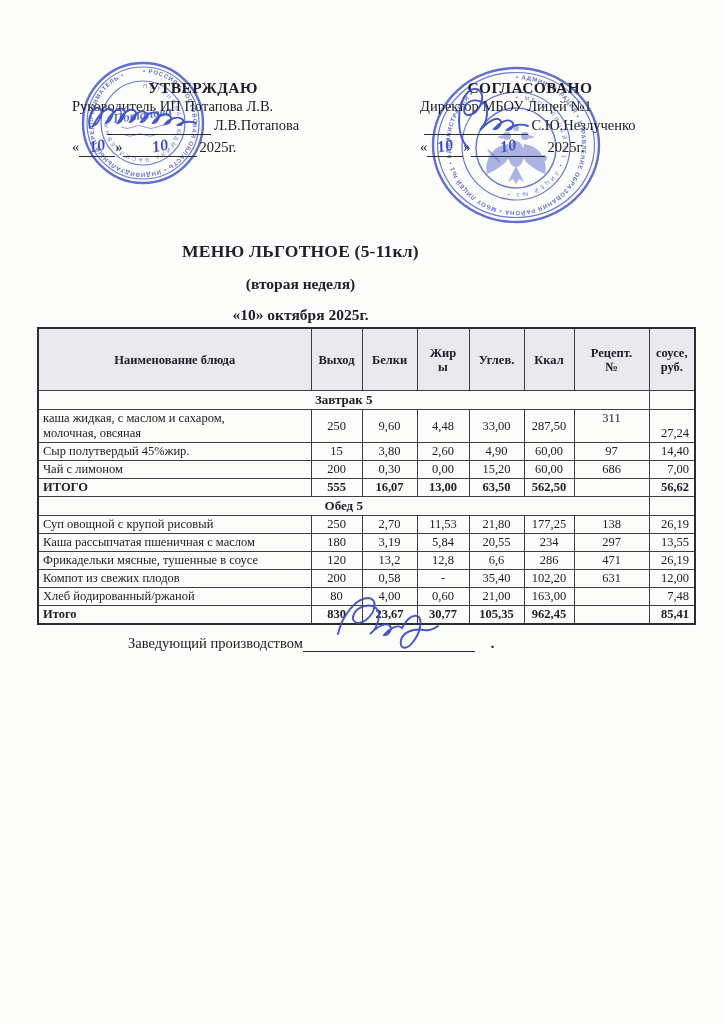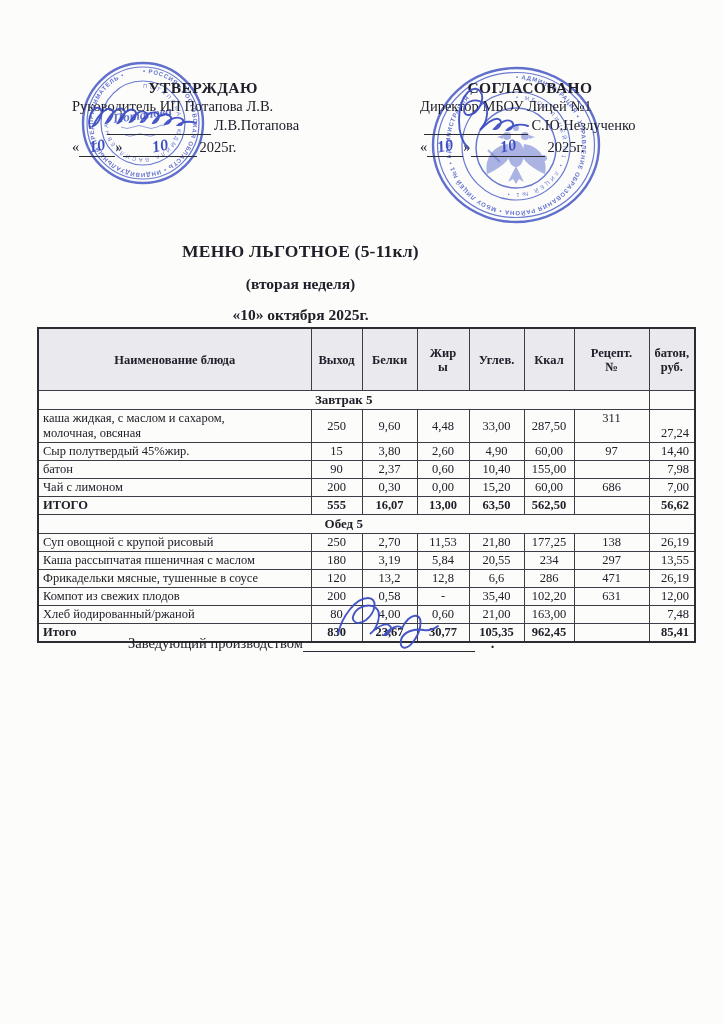--- a/index.html
+++ b/index.html
@@ -178,21 +178,21 @@
         <tr>
           <th>Наименование блюда</th>
           <th>Выход</th>
           <th>Белки</th>
           <th>Жир
 ы</th>
           <th>Углев.</th>
           <th>Ккал</th>
           <th>Рецепт.
 №</th>
-          <th>батон,
+          <th>соусе,
 руб.</th>
         </tr>
       </thead>
       <tbody>
         <tr class="section">
           <td colspan="7">Завтрак 5</td>
           <td></td>
         </tr>
         <tr>
           <td class="name">каша жидкая, с маслом и сахаром,
@@ -209,30 +209,20 @@
           <td class="name">Сыр полутвердый 45%жир.</td>
           <td class="num">15</td>
           <td class="num">3,80</td>
           <td class="num">2,60</td>
           <td class="num">4,90</td>
           <td class="num">60,00</td>
           <td class="num recipe">97</td>
           <td class="num price">14,40</td>
         </tr>
         <tr>
-          <td class="name">батон</td>
-          <td class="num">90</td>
-          <td class="num">2,37</td>
-          <td class="num">0,60</td>
-          <td class="num">10,40</td>
-          <td class="num">155,00</td>
-          <td class="num recipe"></td>
-          <td class="num price">7,98</td>
-        </tr>
-        <tr>
           <td class="name">Чай с лимоном</td>
           <td class="num">200</td>
           <td class="num">0,30</td>
           <td class="num">0,00</td>
           <td class="num">15,20</td>
           <td class="num">60,00</td>
           <td class="num recipe">686</td>
           <td class="num price">7,00</td>
         </tr>
         <tr class="total">

